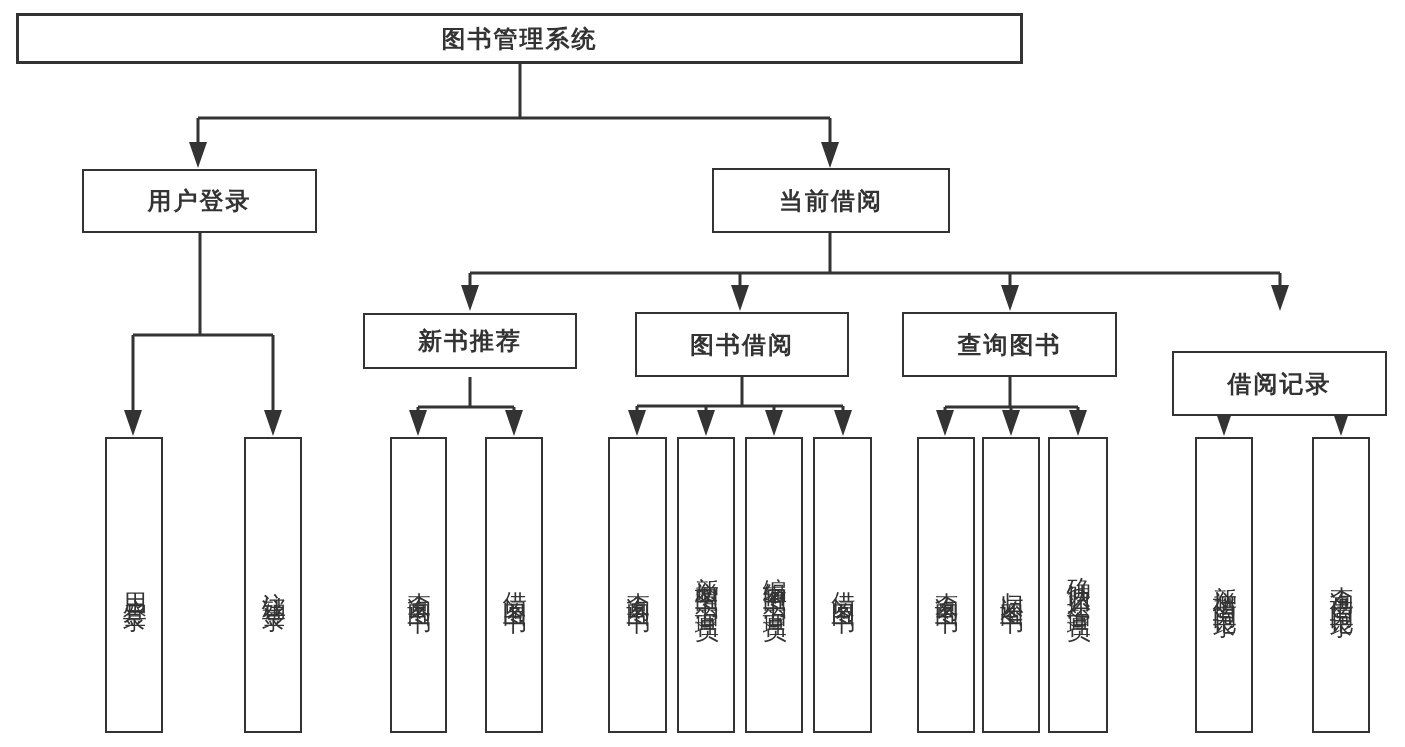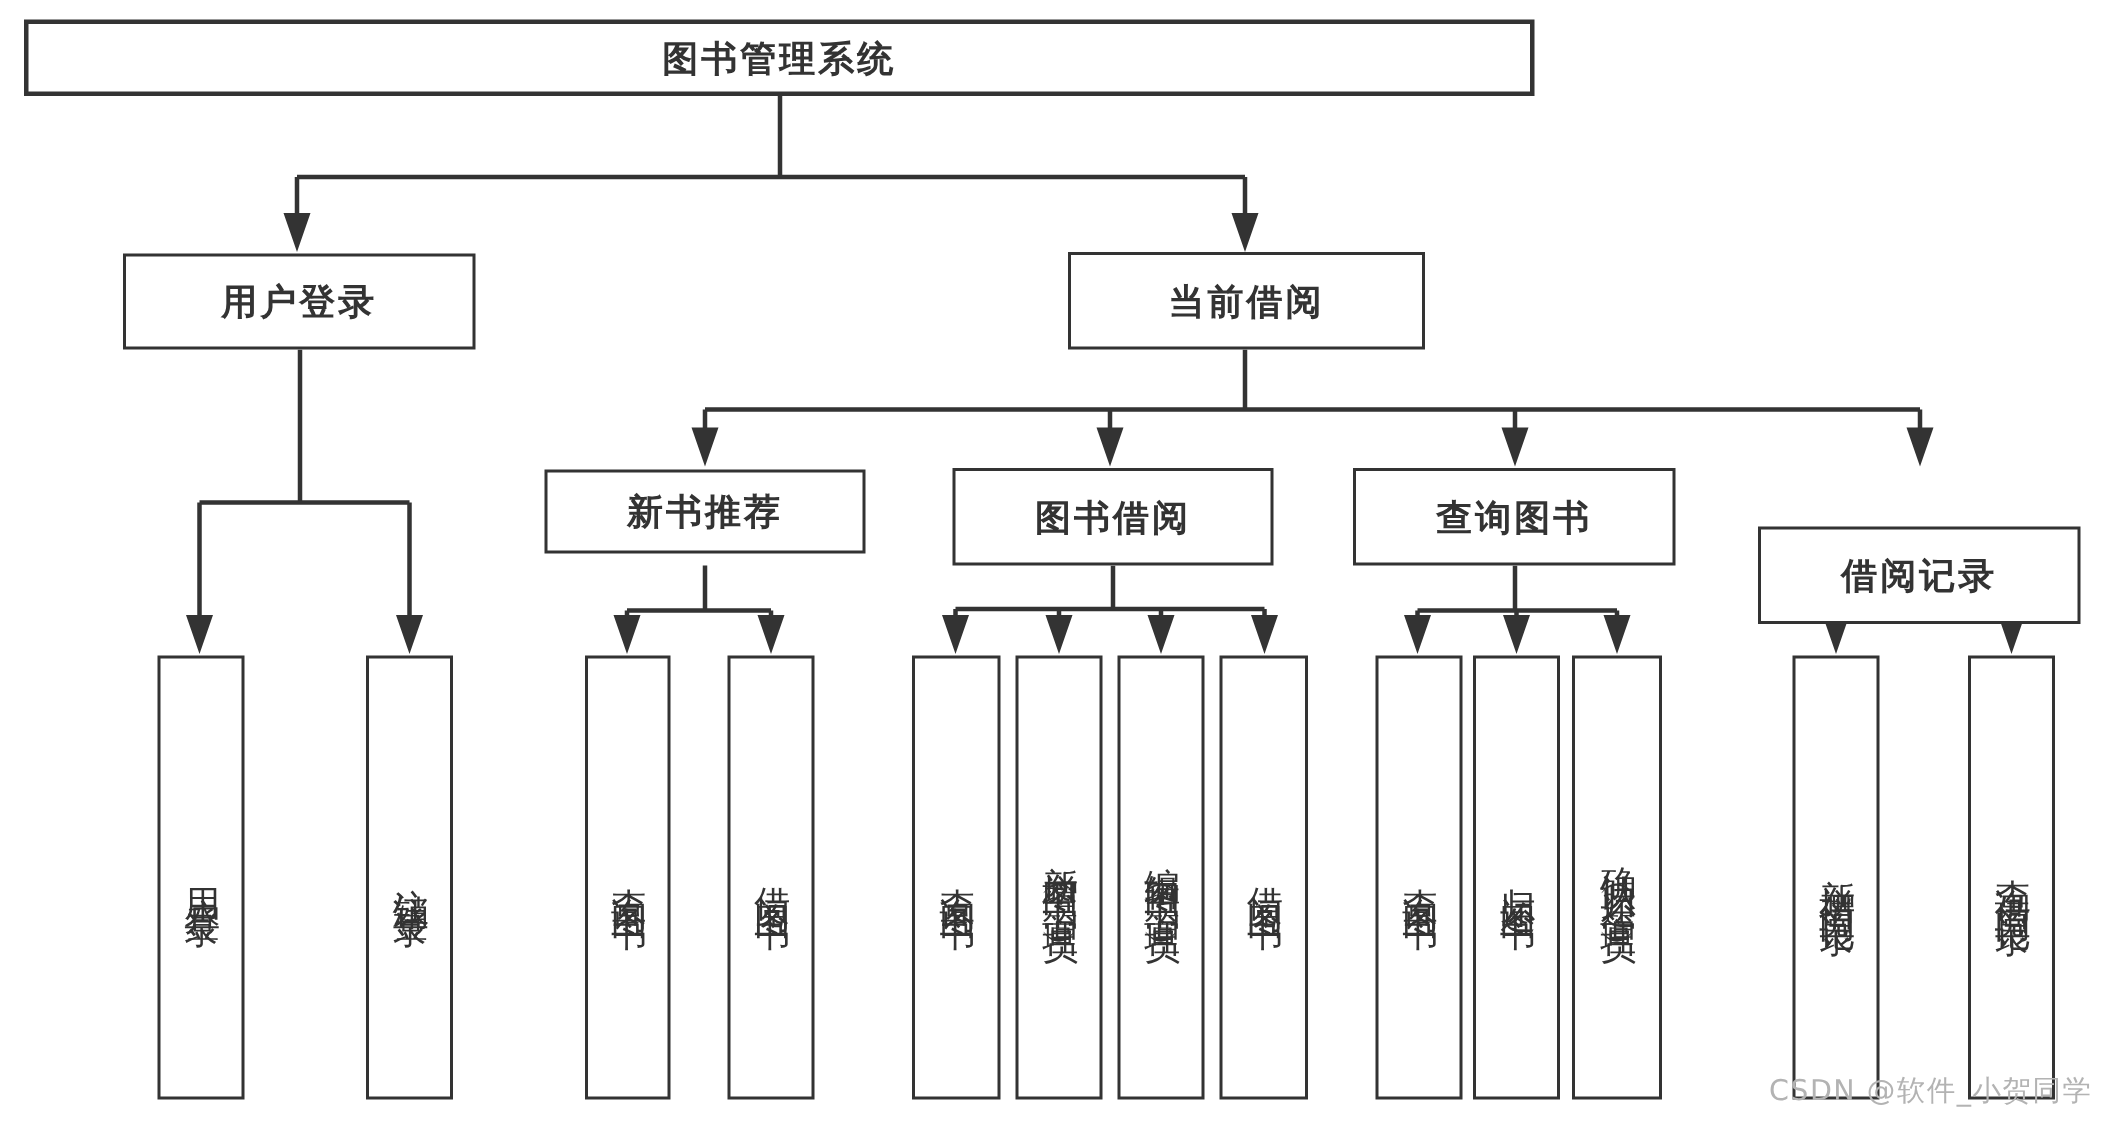--- a/index.html
+++ b/index.html
@@ -110,15 +110,14 @@
     <span>确认归还（管理员）</span>
   </div>
 
   <div class="vbox" style="left:1195px;width:58px;">
     <span>新增借阅记录</span>
   </div>
   <div class="vbox" style="left:1312px;width:58px;">
     <span>查询借阅记录</span>
   </div>
 
-  <div id="watermark">CSDN @软件_小贺同学</div>
 
 </div>
 
 </body></html>

